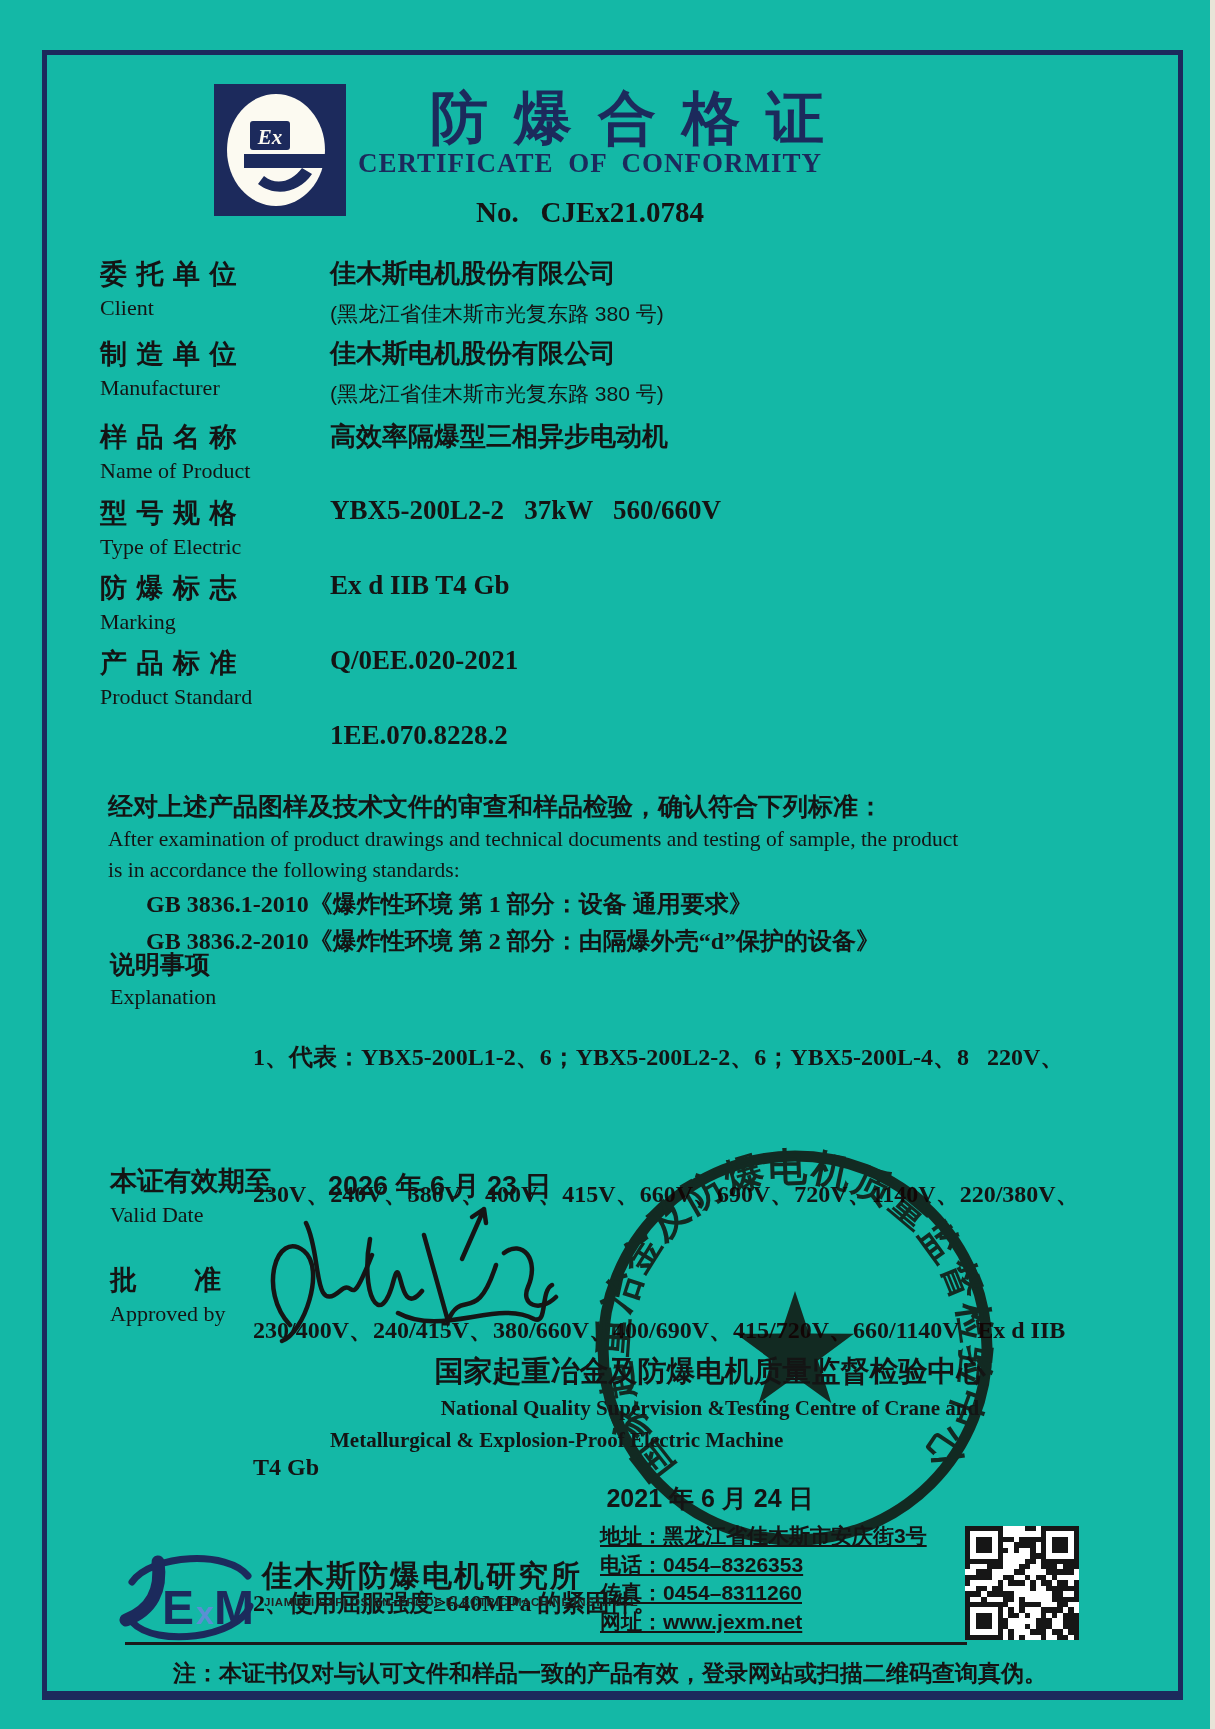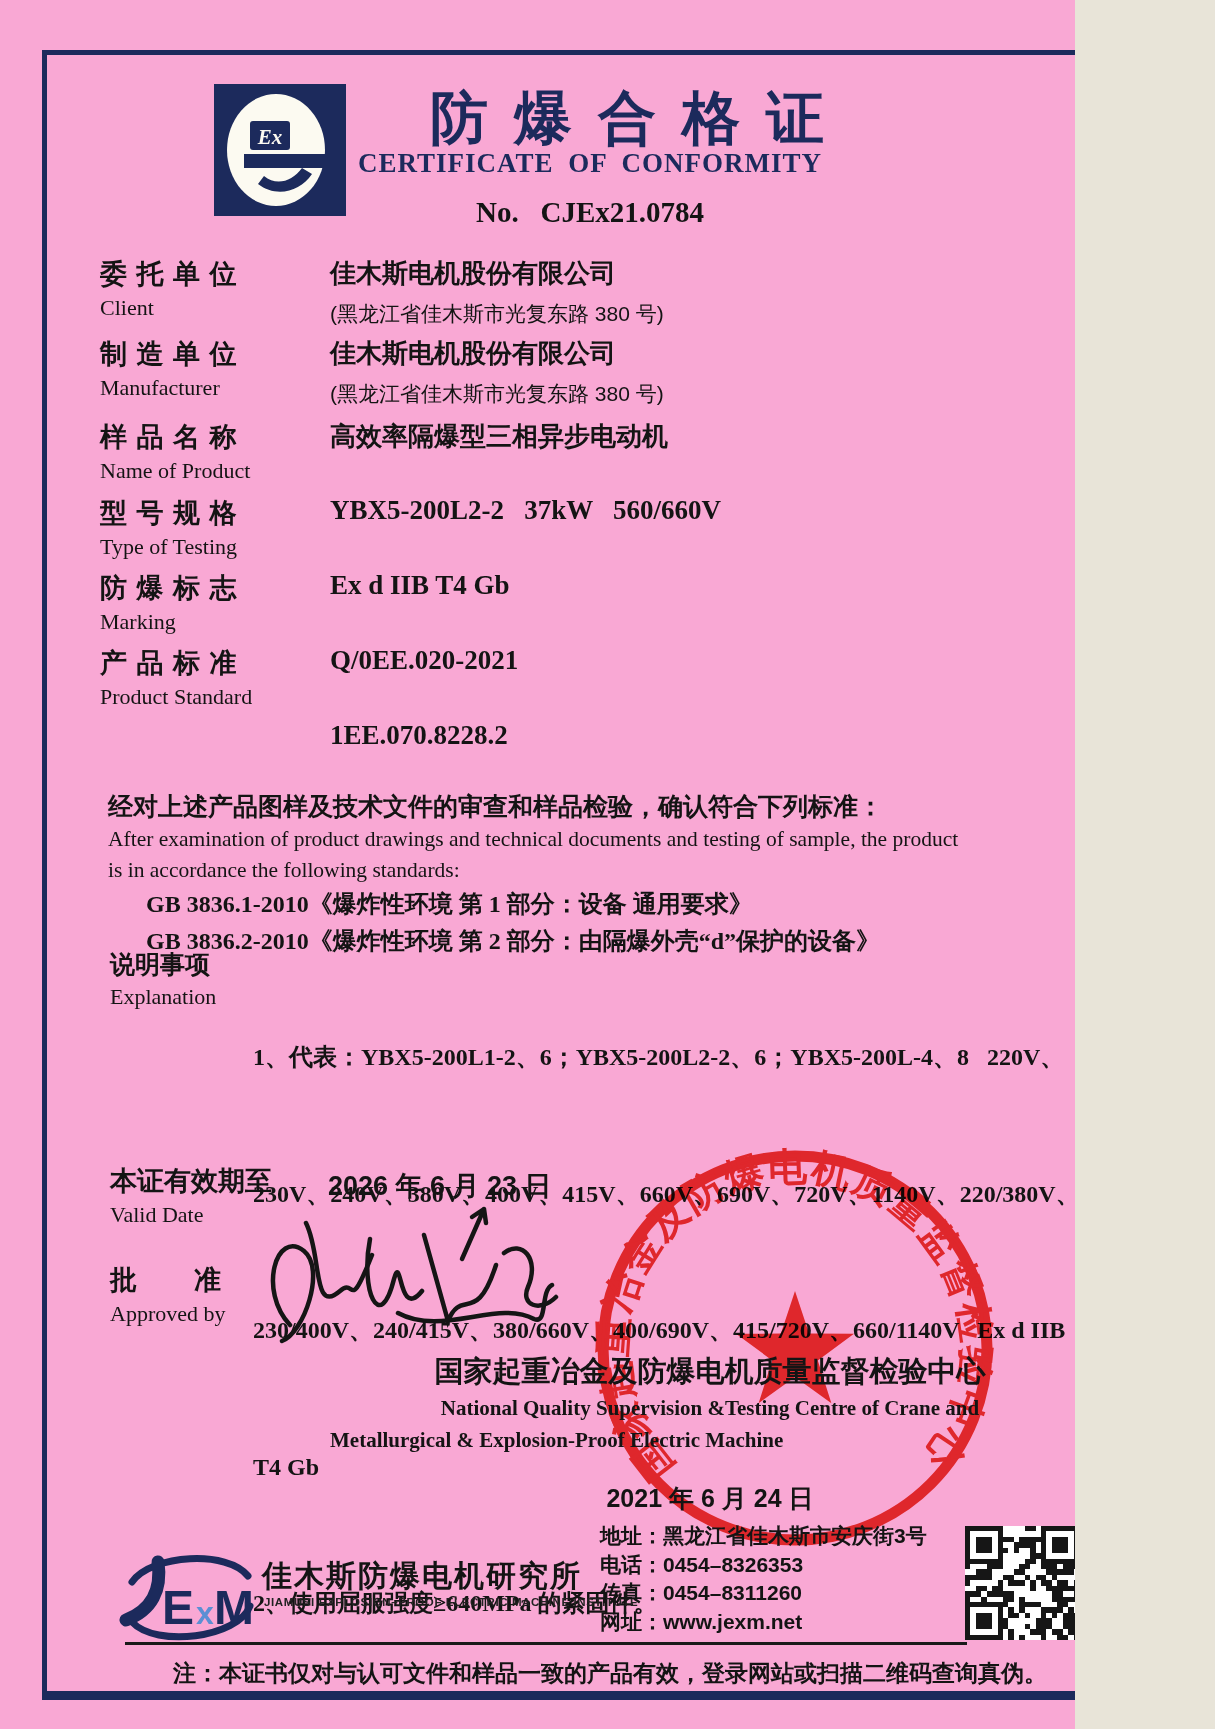--- a/index.html
+++ b/index.html
@@ -1,16 +1,16 @@
 <!DOCTYPE html>
 <html><head>
 <meta charset="utf-8">
 <style>
   html,body{margin:0;padding:0;background:#e8e4d8;}
-  .page{position:relative;width:1075px;height:1729px;background:#f9a8d4;overflow:hidden;
+  .page{position:relative;width:1210px;height:1729px;background:#14b8a6;overflow:hidden;
         font-family:"Liberation Sans",sans-serif;color:#141414;}
   .abs{position:absolute;}
   .frame{left:42px;top:50px;width:1131px;height:1636px;border:5px solid #1c2a5c;border-bottom-width:9px;}
   
   .ex-logo{left:214px;top:84px;width:132px;height:132px;}
   .title-zh{left:330px;top:80px;width:520px;text-align:right;
             font-size:58px;font-weight:700;color:#1c2a5c;letter-spacing:26px;white-space:pre;}
   .title-en{left:330px;top:148px;width:520px;text-align:center;
             font-family:"Liberation Serif",serif;font-size:27px;font-weight:700;color:#1c2a5c;letter-spacing:1px;word-spacing:7px;}
   .cert-no{left:330px;top:196px;width:520px;text-align:center;
@@ -45,21 +45,21 @@
   .stamp{left:585px;top:1138px;width:420px;height:420px;opacity:.9;mix-blend-mode:multiply;}
   .centre-zh{left:330px;top:1352px;width:760px;text-align:center;font-size:29px;font-weight:700;white-space:pre;}
   .centre-en1{left:330px;top:1396px;width:760px;text-align:center;font-family:"Liberation Serif",serif;font-size:21px;font-weight:700;white-space:pre;}
   .centre-en2{left:330px;top:1428px;width:760px;text-align:left;font-family:"Liberation Serif",serif;font-size:21px;font-weight:700;white-space:pre;}
   .centre-date{left:330px;top:1482px;width:760px;text-align:center;font-size:25px;font-weight:700;white-space:pre;}
   
   .jexm-logo{left:112px;top:1548px;width:150px;height:100px;}
   .inst-zh{left:262px;top:1556px;font-size:30px;font-weight:700;letter-spacing:2px;white-space:pre;}
   .inst-en{left:264px;top:1596px;font-size:11.5px;font-weight:700;letter-spacing:.6px;color:#222;white-space:pre;}
   .contacts{left:600px;top:1522px;width:360px;font-size:21px;font-weight:700;line-height:28.5px;}
-  .contacts .c-row{white-space:pre;}
+  .contacts .c-row{white-space:pre;text-decoration:underline;}
   .qr{left:965px;top:1526px;width:114px;height:114px;display:grid;
       grid-template-columns:repeat(21,1fr);grid-template-rows:repeat(21,1fr);background:#fff;}
   .qr i{display:block;background:#fff;}
   .qr i.d{background:#161616;}
   .sep-line{left:125px;top:1642px;width:842px;height:3px;background:#1a1a1a;}
   .note{left:115px;top:1658px;width:990px;text-align:center;font-size:23px;font-weight:700;white-space:pre;}
 </style>
 </head>
 <body>
 
@@ -99,21 +99,21 @@
   <div class="abs f-label r2">
     <div class="zh-label">样 品 名 称</div>
     <div class="en-label">Name of Product</div>
   </div>
   <div class="abs f-value r2">
     <div class="val-main">高效率隔爆型三相异步电动机</div>
   </div>
 
   <div class="abs f-label r3">
     <div class="zh-label">型 号 规 格</div>
-    <div class="en-label">Type of Testing</div>
+    <div class="en-label">Type of Electric</div>
   </div>
   <div class="abs f-value r3 val-serif">
     <div class="val-main">YBX5-200L2-2   37kW   560/660V</div>
   </div>
 
   <div class="abs f-label r4">
     <div class="zh-label">防 爆 标 志</div>
     <div class="en-label">Marking</div>
   </div>
   <div class="abs f-value r4 val-serif">

